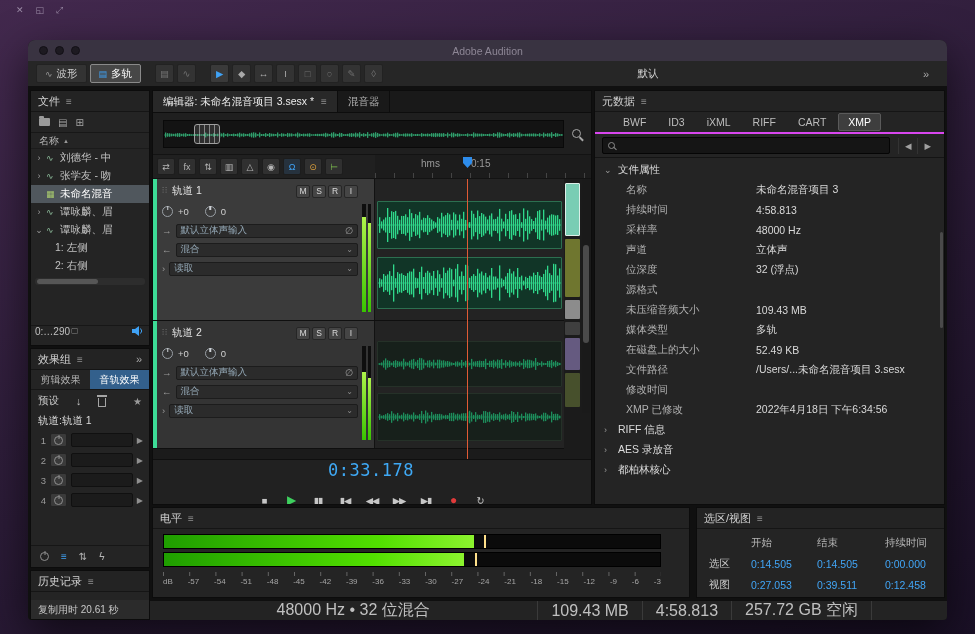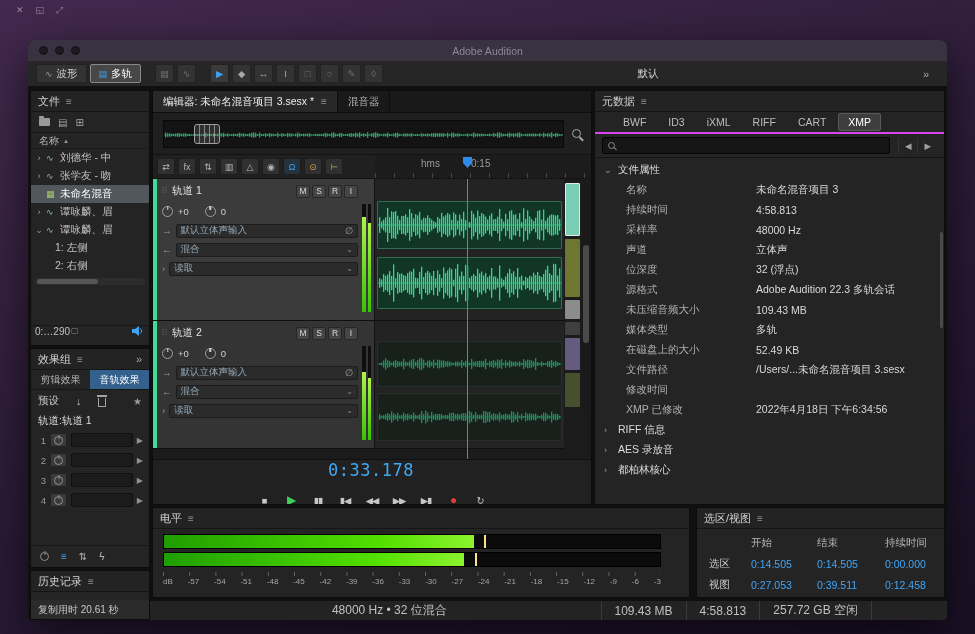--- a/index.html
+++ b/index.html
@@ -146,21 +146,21 @@
 .mrow{height:20px;display:flex;align-items:center;padding-left:31px;font-size:10.5px;}
 .mlabel{width:130px;min-width:130px;color:#b0b0b0;white-space:nowrap;}
 .mvalue{flex:1;color:#d9d9d9;white-space:nowrap;overflow:hidden;}
 .mdscroll{position:absolute;right:1px;top:74px;height:96px;width:3px;background:#4a4a4a;border-radius:2px;}
 
 .svgrid{padding:7px 12px;display:grid;grid-template-columns:42px 66px 68px 72px;row-gap:7px;font-size:10.5px;align-items:center;}
 .svh{color:#b5b5b5;}
 .svl{color:#c8c8c8;}
 .svv{color:#41a5f6;}
 
-.statusbar{position:absolute;left:122px;right:0;bottom:0;height:20px;background:#232323;border-top:1px solid #0f0f0f;display:flex;align-items:center;font-size:12px;color:#c0c0c0;}
+.statusbar{position:absolute;left:122px;right:0;bottom:0;height:20px;background:#232323;border-top:1px solid #0f0f0f;display:flex;align-items:center;font-size:16px;color:#c0c0c0;}
 .sp1{flex:1.2}.sp2{flex:1}
 .sitem{padding:0 13px;display:flex;align-items:center;height:100%;}
 .sitem.sep{border-left:1px solid #3a3a3a;}
 .strail{width:76px;height:100%;border-left:1px solid #3a3a3a;}
 .wave{position:absolute;}
 </style>
 </head>
 <body>
 
 <div class="screen">
@@ -1154,21 +1154,20 @@
           <div class="mrow">
               <span class="mlabel">声道</span>
               <span class="mvalue">立体声</span>
             </div>
           <div class="mrow">
               <span class="mlabel">位深度</span>
               <span class="mvalue">32 (浮点)</span>
             </div>
           <div class="mrow">
               <span class="mlabel">源格式</span>
-              <span class="mvalue">Adobe Audition 22.3 多轨会话</span>
             </div>
           <div class="mrow">
               <span class="mlabel">未压缩音频大小</span>
               <span class="mvalue">109.43 MB</span>
             </div>
           <div class="mrow">
               <span class="mlabel">媒体类型</span>
               <span class="mvalue">多轨</span>
             </div>
           <div class="mrow">

